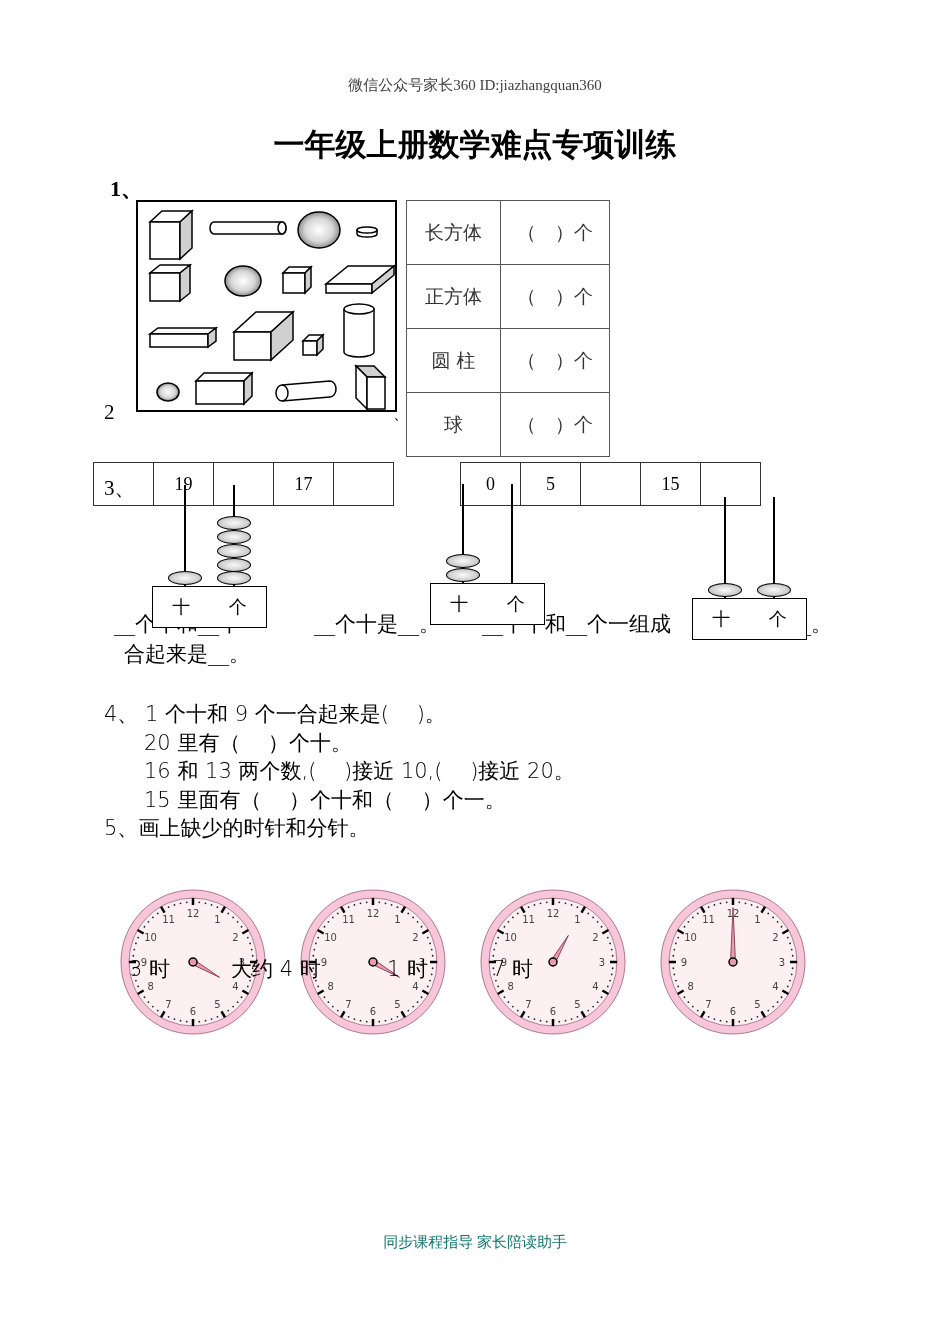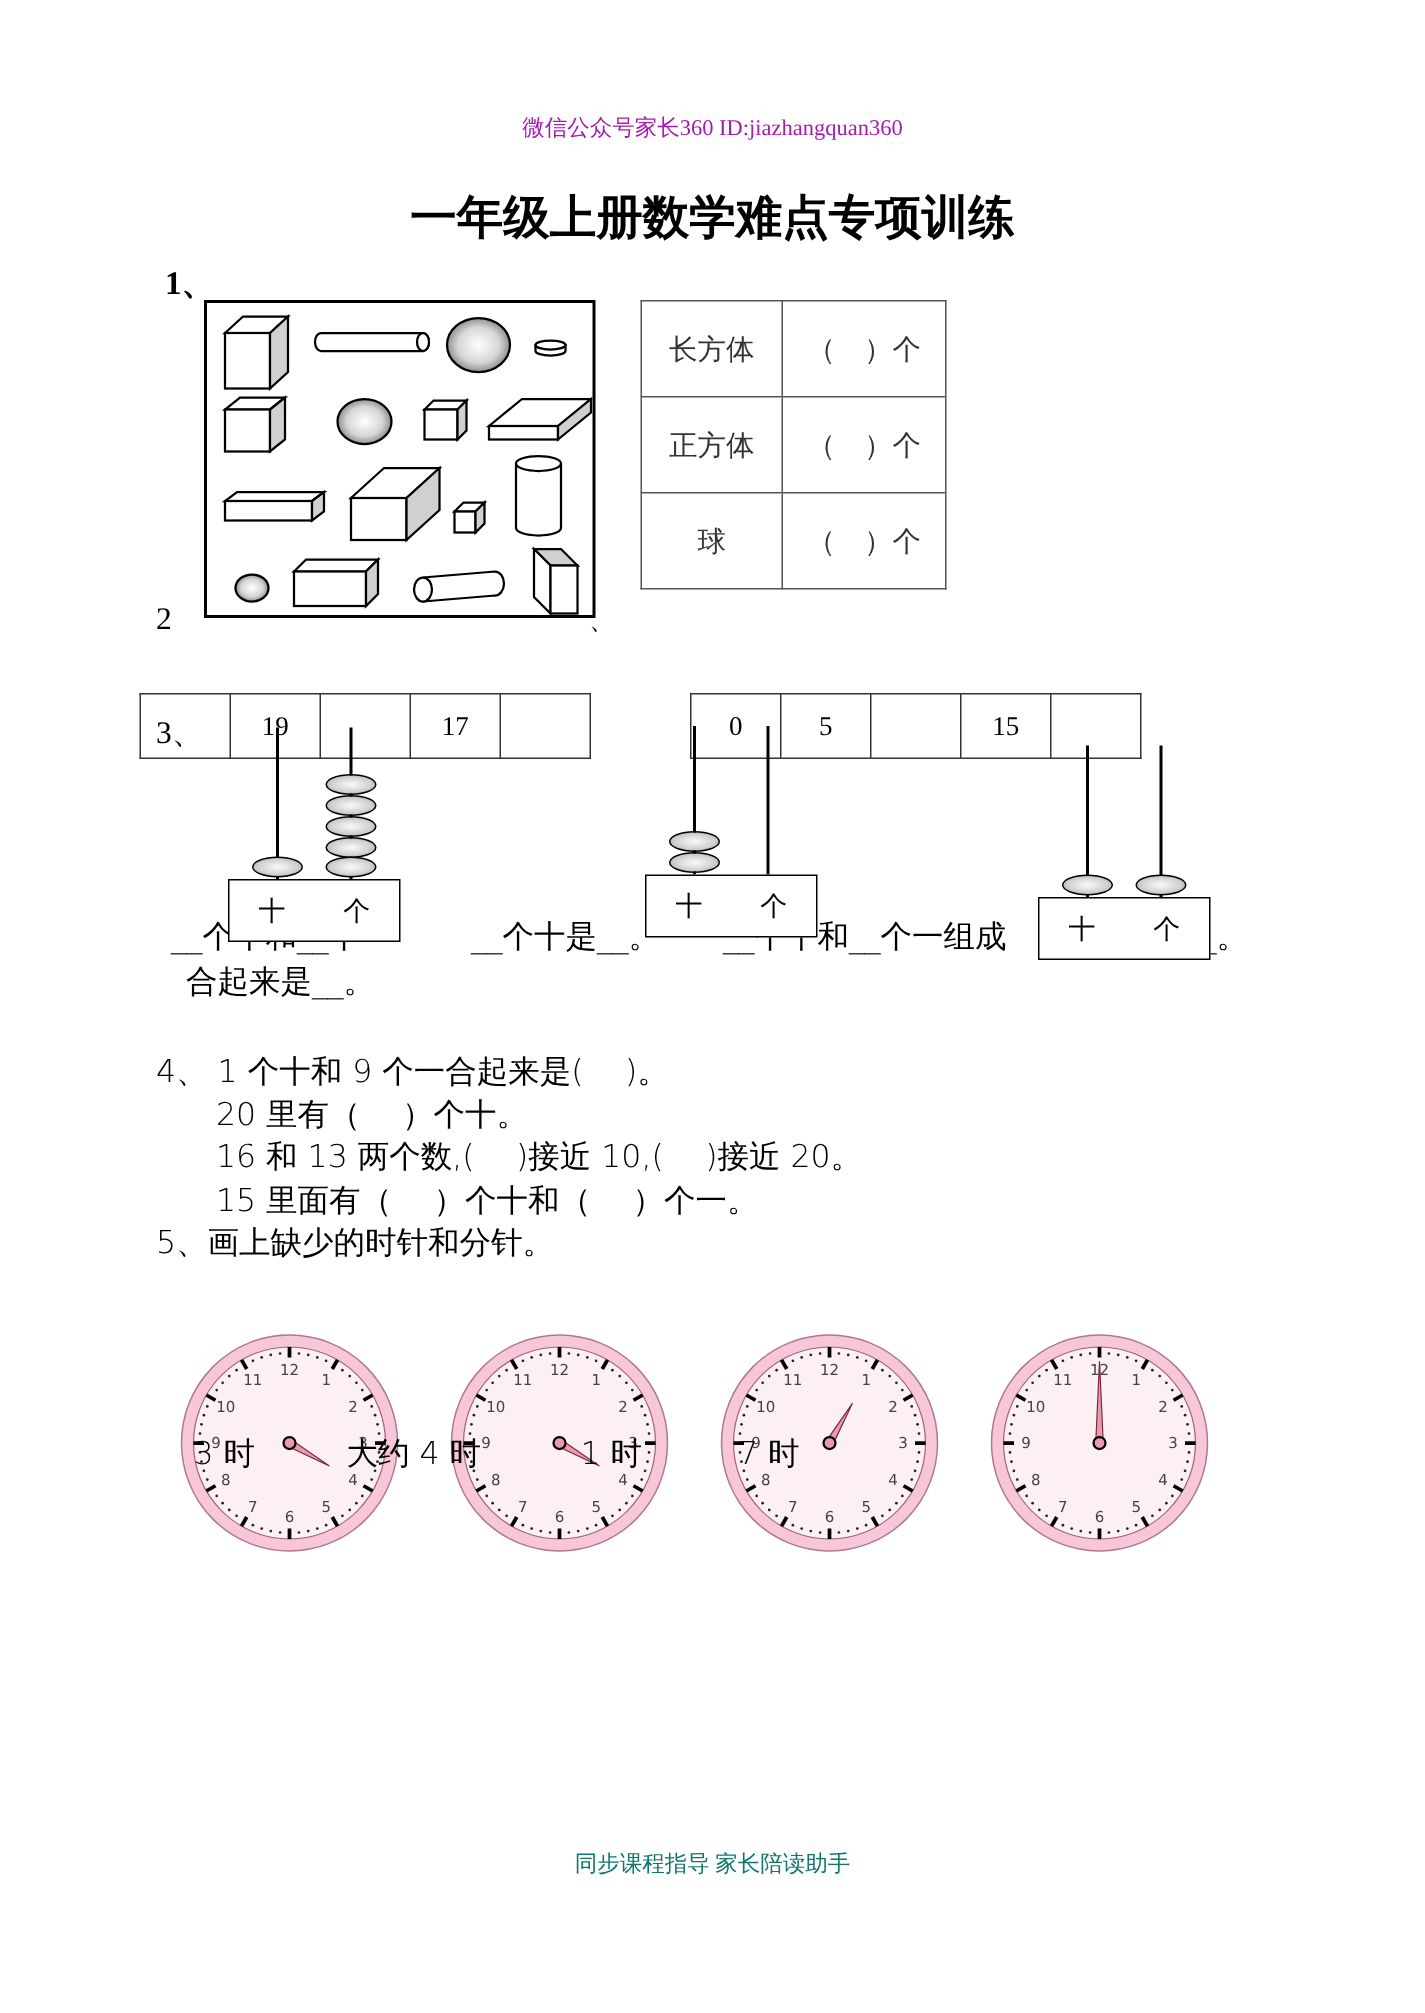--- a/index.html
+++ b/index.html
@@ -1,25 +1,25 @@
 <!DOCTYPE html>
 <html><head>
 <meta charset="utf-8">
 <style>
   html, body { margin: 0; padding: 0; background: #fff; }
   body { width: 950px; height: 1342px; position: relative; overflow: hidden;
          font-family: "Liberation Serif", "DejaVu Serif", serif; color: #000; }
   .abs { position: absolute; }
-  .header { top: 76px; left: 0; width: 950px; text-align: center; font-size: 15px; color: #a21caf; }
+  .header { top: 76px; left: 0; width: 950px; text-align: center; font-size: 15px; color: #404040; }
   .title { top: 124px; left: 0; width: 950px; text-align: center; font-size: 31px; font-weight: bold;
            font-family: "DejaVu Sans", "Liberation Sans", sans-serif; letter-spacing: 0px; }
   .qnum { font-size: 21px; }
   .q1num { top: 174px; left: 110px; font-weight: bold; font-size: 22px; }
   .shapes-box { top: 200px; left: 136px; width: 261px; height: 212px; border: 2px solid #000; box-sizing: border-box; }
-  .count-table { top: 200px; left: 427px; border-collapse: collapse; }
+  .count-table { top: 200px; left: 406px; border-collapse: collapse; }
   .count-table td { border: 1px solid #555; height: 61px; font-size: 19px; text-align: center;
                     font-family: "DejaVu Sans", sans-serif; font-weight: 300; color: #333; }
   .count-table td.lbl { width: 91px; }
   .count-table td.val { width: 106px; }
   .seq { border-collapse: collapse; margin-top: 35px; }
   .seq td { border: 1px solid #333; width: 59px; height: 42px; text-align: center; font-size: 18px; padding: 0; }
   .q2num { top: 400px; left: 104px; }
   .q3num { top: 474px; left: 104px; }
   .abacus { width: 115px; }
   .abacus .base { position: absolute; left: 0; bottom: 0; width: 115px; height: 42px; border: 1px solid #000;
@@ -111,20 +111,24 @@
 </div>
 
 <table class="abs count-table">
   <tbody>
       <tr>
     <td class="lbl">长方体</td>
     <td class="val">（　）个</td>
   </tr>
   <tr>
     <td class="lbl">正方体</td>
+    <td class="val">（　）个</td>
+  </tr>
+  <tr>
+    <td class="lbl">圆 柱</td>
     <td class="val">（　）个</td>
   </tr>
   <tr>
     <td class="lbl">球</td>
     <td class="val">（　）个</td>
   </tr>
 </tbody>
   </table>
 
 <div class="abs qnum q2num">2</div>

